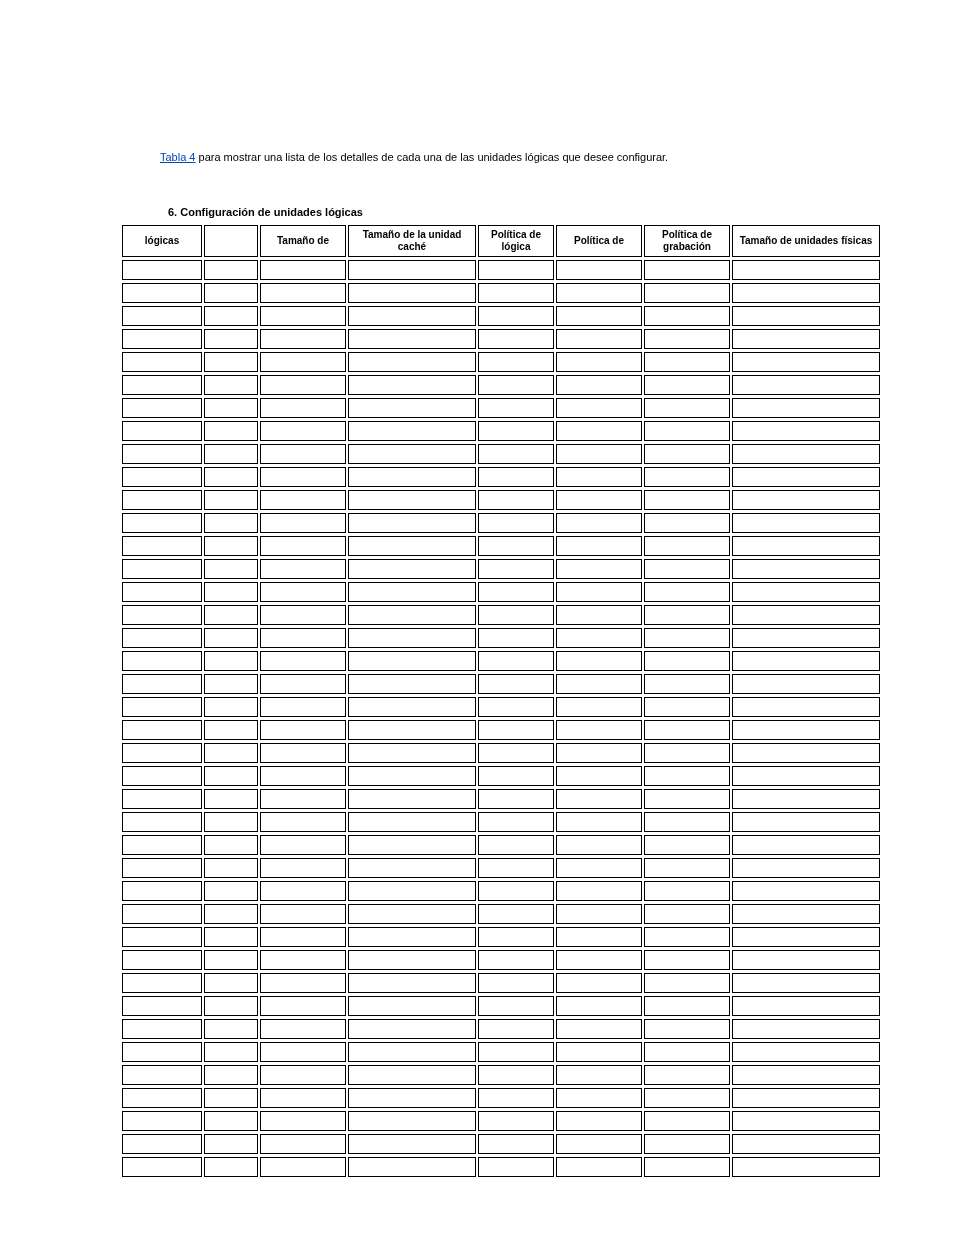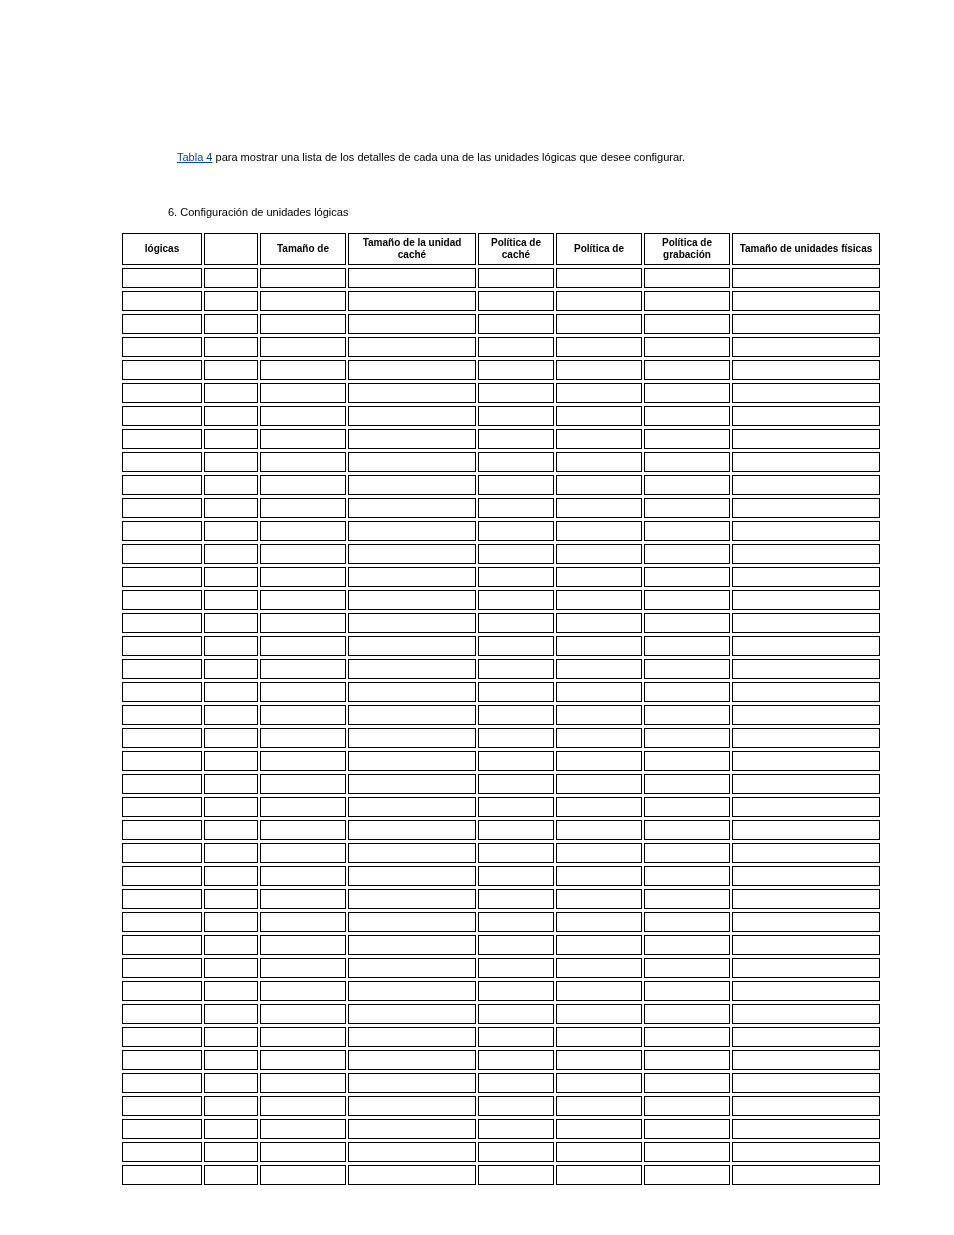--- a/index.html
+++ b/index.html
@@ -16,32 +16,32 @@
     padding: 150px 90px 120px 120px;
   }
   h2.section {
     font-family: Verdana, Arial, sans-serif;
     color: #1436c4;
     font-size: 18px;
     font-weight: bold;
     margin: 0 0 32px 0;
   }
   .intro {
-    margin: 0 0 40px 57px;
+    margin: 0 0 40px 40px;
     font-size: 11px;
     line-height: 1.45;
   }
   .intro a, .para a {
     color: #0049b3;
     text-decoration: underline;
   }
   .caption {
-    margin: 0 0 12px 48px;
+    margin: 0 0 4px 48px;
     font-size: 11px;
-    font-weight: normal;
+    font-weight: bold;
   }
   table.config {
     width: 100%;
     border-collapse: separate;
     border-spacing: 2px 3px;
     table-layout: fixed;
     margin-bottom: 26px;
   }
   table.config td, table.config th {
     border: 1px solid #000;
@@ -88,21 +88,21 @@
         <col class="c6">
         <col class="c7">
         <col class="c8">
     </colgroup>
     <thead>
       <tr>
         <th>lógicas</th>
         <th></th>
         <th>Tamaño de</th>
         <th>Tamaño de la unidad caché</th>
-        <th>Política de caché</th>
+        <th>Política de lógica</th>
         <th>Política de</th>
         <th>Política de grabación</th>
         <th>Tamaño de unidades físicas</th>
       </tr>
     </thead>
     <tbody id="config-tbody">
         <tr>
           <td>&nbsp;</td>
           <td>&nbsp;</td>
           <td>&nbsp;</td>

